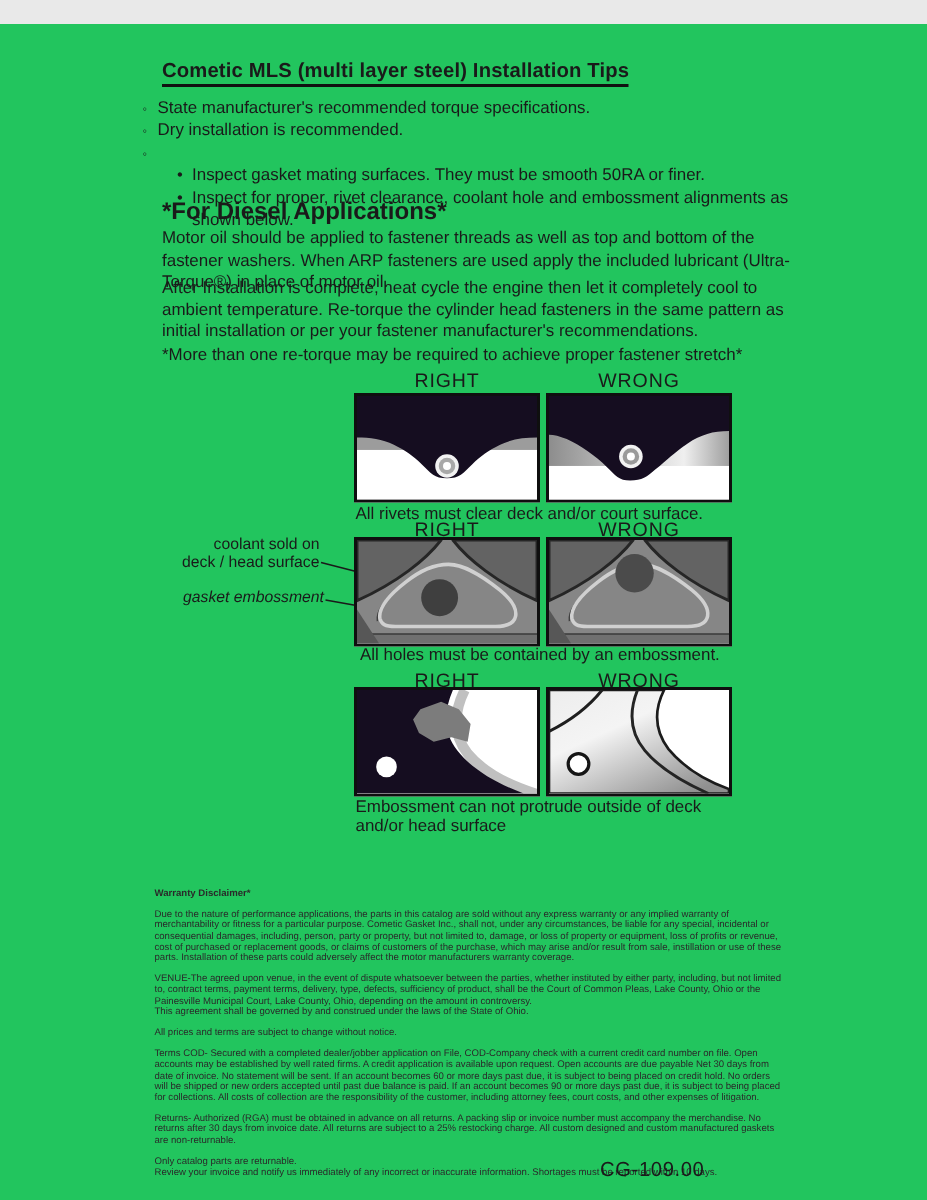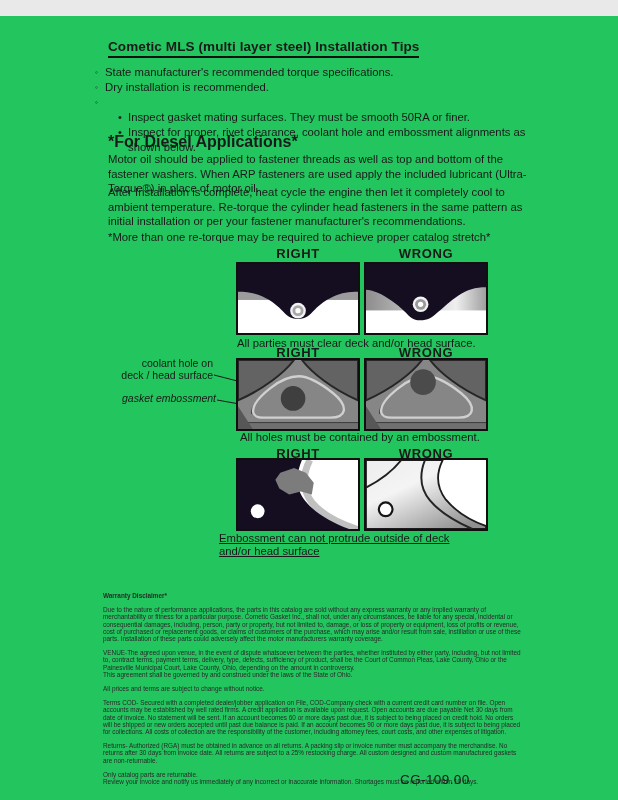--- a/index.html
+++ b/index.html
@@ -19,21 +19,21 @@
   .bullet-line.l2 { padding-left:23px; }
   .marker { flex:0 0 10px; }
   .m1 { font-size:8.5px; }
   .m2 { font-size:11px; }
   .diesel-heading { position:absolute; left:108px; top:117px; font-size:16px; font-weight:bold; }
   .bodyp { position:absolute; left:108px; width:436px; font-size:11.3px; line-height:14.5px; }
   .p1 { top:136px; }
   .p2 { top:169px; }
   .note { top:214px; }
 
-  .diag-label { position:absolute; width:124px; text-align:center; font-size:13px; font-weight:bold; letter-spacing:0.6px; }
+  .diag-label { position:absolute; width:124px; text-align:center; font-size:13px; font-weight:normal; letter-spacing:0.6px; }
   .diag-box {
     position:absolute; width:124px; height:73px; box-sizing:border-box;
     border:2px solid #0f0f0f; background:#fff;
   }
   .diag-box svg { display:block; width:120px; height:69px; }
   .caption { position:absolute; font-size:11.3px; line-height:13px; white-space:pre-line; }
   .annotation { position:absolute; font-size:10.5px; line-height:12px; text-align:right; white-space:pre-line; }
   .leaders { position:absolute; left:110px; top:335px; width:200px; height:70px; }
 
   .legal { position:absolute; left:103px; top:576px; width:418px; font-size:6.4px; line-height:7.2px; color:#2a2a2a; }
@@ -66,21 +66,21 @@
     </div>
     <div class="bullet-line l2">
       <span class="marker m2">•</span>
       <span>Inspect for proper, rivet clearance, coolant hole and embossment alignments as shown below.</span>
     </div>
   </div>
 
   <div class="diesel-heading">*For Diesel Applications*</div>
   <div class="bodyp p2">After Installation is complete, heat cycle the engine then let it completely cool to ambient temperature. Re-torque the cylinder head fasteners in the same pattern as initial installation or per your fastener manufacturer's recommendations.</div>
   <div class="bodyp p1">Motor oil should be applied to fastener threads as well as top and bottom of the fastener washers. When ARP fasteners are used apply the included lubricant (Ultra-Torque®) in place of motor oil.</div>
-  <div class="bodyp note">*More than one re-torque may be required to achieve proper catalog stretch*</div>
+  <div class="bodyp note">*More than one re-torque may be required to achieve proper fastener stretch*</div>
 
   <div class="diag-label" style="left:236px; top:230px;">RIGHT</div>
   <div class="diag-label" style="left:364px; top:230px;">WRONG</div>
 
   <div class="diag-box" style="left:236px; top:246px;">
     <svg viewBox="0 0 122 71" preserveAspectRatio="none">
       <rect x="0" y="0" width="122" height="71" fill="#ffffff"></rect>
       <rect x="0" y="27.5" width="122" height="9.5" fill="#9c9c9c"></rect>
       <path d="M0,0 H122 V28.5 C113,28.5 105,29.5 97,33.5 C89,37.5 84,41 78,47 C72,53 69.5,56.5 61,56.5 C52.5,56.5 50,53 44,47 C38,41 33,37.5 25,33.5 C17,29.5 9,28.5 0,28.5 Z" fill="#150d20"></path>
       <circle cx="61" cy="48" r="8" fill="#f2f2f2"></circle>
@@ -100,26 +100,26 @@
       </defs>
       <rect x="0" y="0" width="122" height="71" fill="#ffffff"></rect>
       <rect x="0" y="22" width="122" height="26" fill="url(#gw1)"></rect>
       <rect x="0" y="48" width="122" height="23" fill="#ffffff"></rect>
       <path d="M0,0 H122 V24 C111,24 103,26.5 94,32.5 C85,38.5 80,44 72,50.5 C66.5,55.5 63,58 55,58 C47.5,58 45,54.5 39,48.5 C31.5,41 21,33.5 12,29.5 C7,27.5 3.5,26.5 0,26.5 Z" fill="#150d20"></path>
       <circle cx="55.5" cy="41.5" r="8" fill="#f2f2f2"></circle>
       <circle cx="55.5" cy="41.5" r="5.6" fill="#9a9a9a"></circle>
       <circle cx="55.5" cy="41.5" r="2.7" fill="#ffffff"></circle>
     </svg>
   </div>
-  <div class="caption" style="left:237px; top:321px;">All parties must clear deck and/or head surface.</div>
+  <div class="caption" style="left:237px; top:321px;">All rivets must clear deck and/or court surface.</div>
 
   <div class="diag-label" style="left:236px; top:329px;">RIGHT</div>
   <div class="diag-label" style="left:364px; top:329px;">WRONG</div>
 
-  <div class="annotation" style="left:100px; top:341px; width:113px;">coolant hole on
+  <div class="annotation" style="left:100px; top:341px; width:113px;">coolant sold on
 deck / head surface</div>
   <div class="annotation" style="left:100px; top:376px; width:116px;font-style:italic;">gasket embossment</div>
   <svg class="leaders" viewBox="0 0 200 70">
     <line x1="104" y1="24" x2="182" y2="44" stroke="#1a1a1a" stroke-width="1"></line>
     <line x1="107" y1="49" x2="152" y2="57" stroke="#1a1a1a" stroke-width="1"></line>
   </svg>
 
   <div class="diag-box" style="left:236px; top:342px;">
     <svg viewBox="0 0 122 70" preserveAspectRatio="none">
       <rect x="0" y="0" width="122" height="70" fill="#868686"></rect>
@@ -169,21 +169,21 @@
           <stop offset="1" stop-color="#8f8f8f"></stop>
         </linearGradient>
       </defs>
       <rect x="0" y="0" width="122" height="70" fill="#ffffff"></rect>
       <path d="M0,0 H78 C71,14 72,28 81,40 C91,52 105,61 122,67 V70 H0 Z" fill="url(#gw3)" stroke="#1c1c1c" stroke-width="1.8"></path>
       <path d="M60,0 C54,15 55,29 65,41 C75,53 90,62 108,70" stroke="#242424" stroke-width="2" fill="none"></path>
       <path d="M36,0 C28,10 16,20 0,28" stroke="#1f1f1f" stroke-width="2" fill="none"></path>
       <circle cx="20" cy="50" r="7" fill="#ffffff" stroke="#151515" stroke-width="2.2"></circle>
     </svg>
   </div>
-  <div class="caption" style="left:219px; top:516px;text-decoration:underline;">Embossment can not protrude outside of deck
+  <div class="caption" style="left:237px; top:516px;">Embossment can not protrude outside of deck
 and/or head surface</div>
 
   <div class="legal">
     <p class="lh">Warranty Disclaimer*</p>
     <p>Due to the nature of performance applications, the parts in this catalog are sold without any express warranty or any implied warranty of merchantability or fitness for a particular purpose.  Cometic Gasket Inc., shall not, under any circumstances, be liable for any special, incidental or consequential damages, including, person, party or property, but not limited to, damage, or loss of property or equipment, loss of profits or revenue, cost of purchased or replacement goods, or claims of customers of the purchase, which may arise and/or result from sale, instillation or use of these parts.  Installation of these parts could adversely affect the motor manufacturers warranty coverage.</p>
     <p>VENUE-The agreed upon venue, in the event of dispute whatsoever between the parties, whether instituted by either party, including, but not limited to, contract terms, payment terms, delivery, type, defects, sufficiency of product, shall be the Court of Common Pleas, Lake County, Ohio or the Painesville Municipal Court, Lake County, Ohio, depending on the amount in controversy.
 This agreement shall be governed by and construed under the laws of the State of Ohio.</p>
     <p>All prices and terms are subject to change without notice.</p>
     <p>Terms COD- Secured with a completed dealer/jobber application on File, COD-Company check with a current credit card number on file.  Open accounts may be established by well rated firms.  A credit application is available upon request.  Open accounts are due payable Net 30 days from date of invoice.  No statement will be sent.  If an account becomes 60 or more days past due, it is subject to being placed on credit hold.  No orders will be shipped or new orders accepted until past due balance is paid.  If an account becomes 90 or more days past due, it is subject to being placed for collections.  All costs of collection are the responsibility of the customer, including attorney fees, court costs, and other expenses of litigation.</p>
     <p>Returns- Authorized (RGA) must be obtained in advance on all returns.  A packing slip or invoice number must accompany the merchandise.  No returns after 30 days from invoice date.  All returns are subject to a 25% restocking charge.  All custom designed and custom manufactured gaskets are non-returnable.</p>

